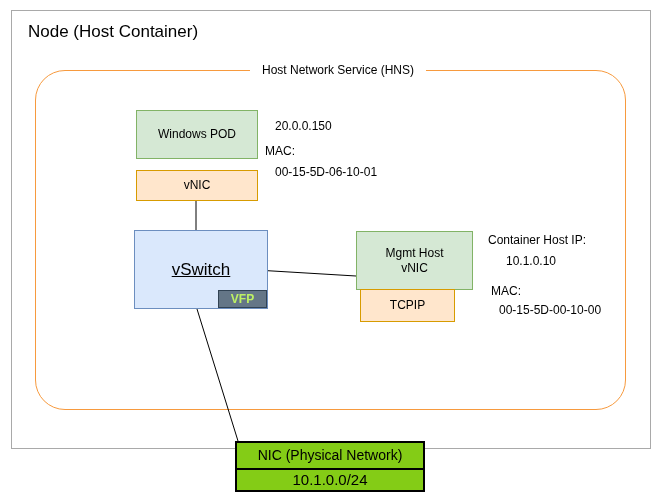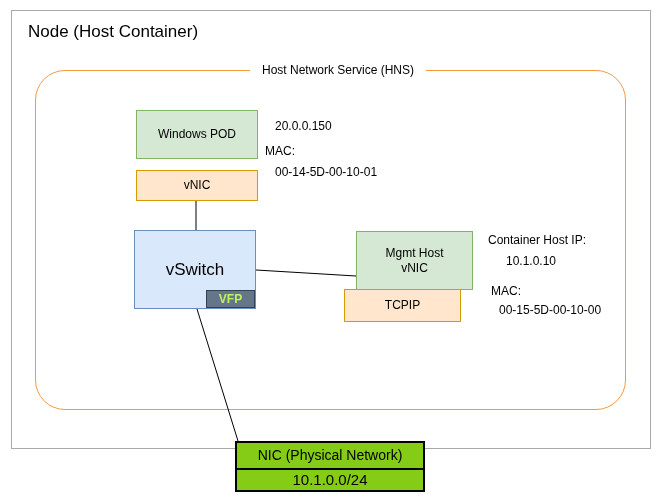--- a/index.html
+++ b/index.html
@@ -66,43 +66,44 @@
     background: var(--green-fill, #d5e8d4);
     border: 1px solid var(--green-border, #82b366);
   }
   #pod-vnic-box {
     left: 136px; top: 170px; width: 122px; height: 31px;
     background: var(--orange-fill, #ffe6cc);
     border: 1px solid var(--orange-border, #d79b00);
   }
 
   #vswitch-box {
-    left: 134px; top: 230px; width: 122px; height: 79px;
+    left: 134px; top: 230px; width: 134px; height: 79px;
     background: var(--blue-fill, #dae8fc);
     border: 1px solid var(--blue-border, #6c8ebf);
     font-size: 17px;
+    text-decoration: underline;
   }
   #vfp-badge {
     right: 0px; bottom: 0px; width: 49px; height: 18px;
     background: var(--vfp-fill, #647687);
     border: 1px solid var(--vfp-border, #314354);
     color: #bef264;
     font-weight: bold;
     font-size: 12px;
     display: flex; align-items: center; justify-content: center;
     box-sizing: border-box;
   }
 
   #mgmt-box {
     left: 356px; top: 231px; width: 117px; height: 59px;
     background: var(--green-fill, #d5e8d4);
     border: 1px solid var(--green-border, #82b366);
   }
   #tcpip-box {
-    left: 344px; top: 289px; width: 117px; height: 33px;
+    left: 360px; top: 289px; width: 95px; height: 33px;
     background: var(--orange-fill, #ffe6cc);
     border: 1px solid var(--orange-border, #d79b00);
     justify-content: center;
   }
 
   
   .annotation {
     font-size: 12px;
     line-height: 15px;
     z-index: 3;
@@ -154,21 +155,21 @@
 <div class="abs box" id="windows-pod-box">
   <span>Windows POD</span>
 </div>
 <div class="abs box" id="pod-vnic-box">
   <span>vNIC</span>
 </div>
 
 <div class="abs annotation" id="pod-annotation">
   <div class="ann-value-ip">20.0.0.150</div>
   <div class="ann-mac-label">MAC:</div>
-  <div class="ann-value-mac">00-14-5D-00-10-01</div>
+  <div class="ann-value-mac">00-15-5D-06-10-01</div>
 </div>
 
 <div class="abs box" id="vswitch-box">
   <span>vSwitch</span>
   <div class="abs" id="vfp-badge">
     <span>VFP</span>
   </div>
 </div>
 
 <div class="abs box" id="mgmt-box">

